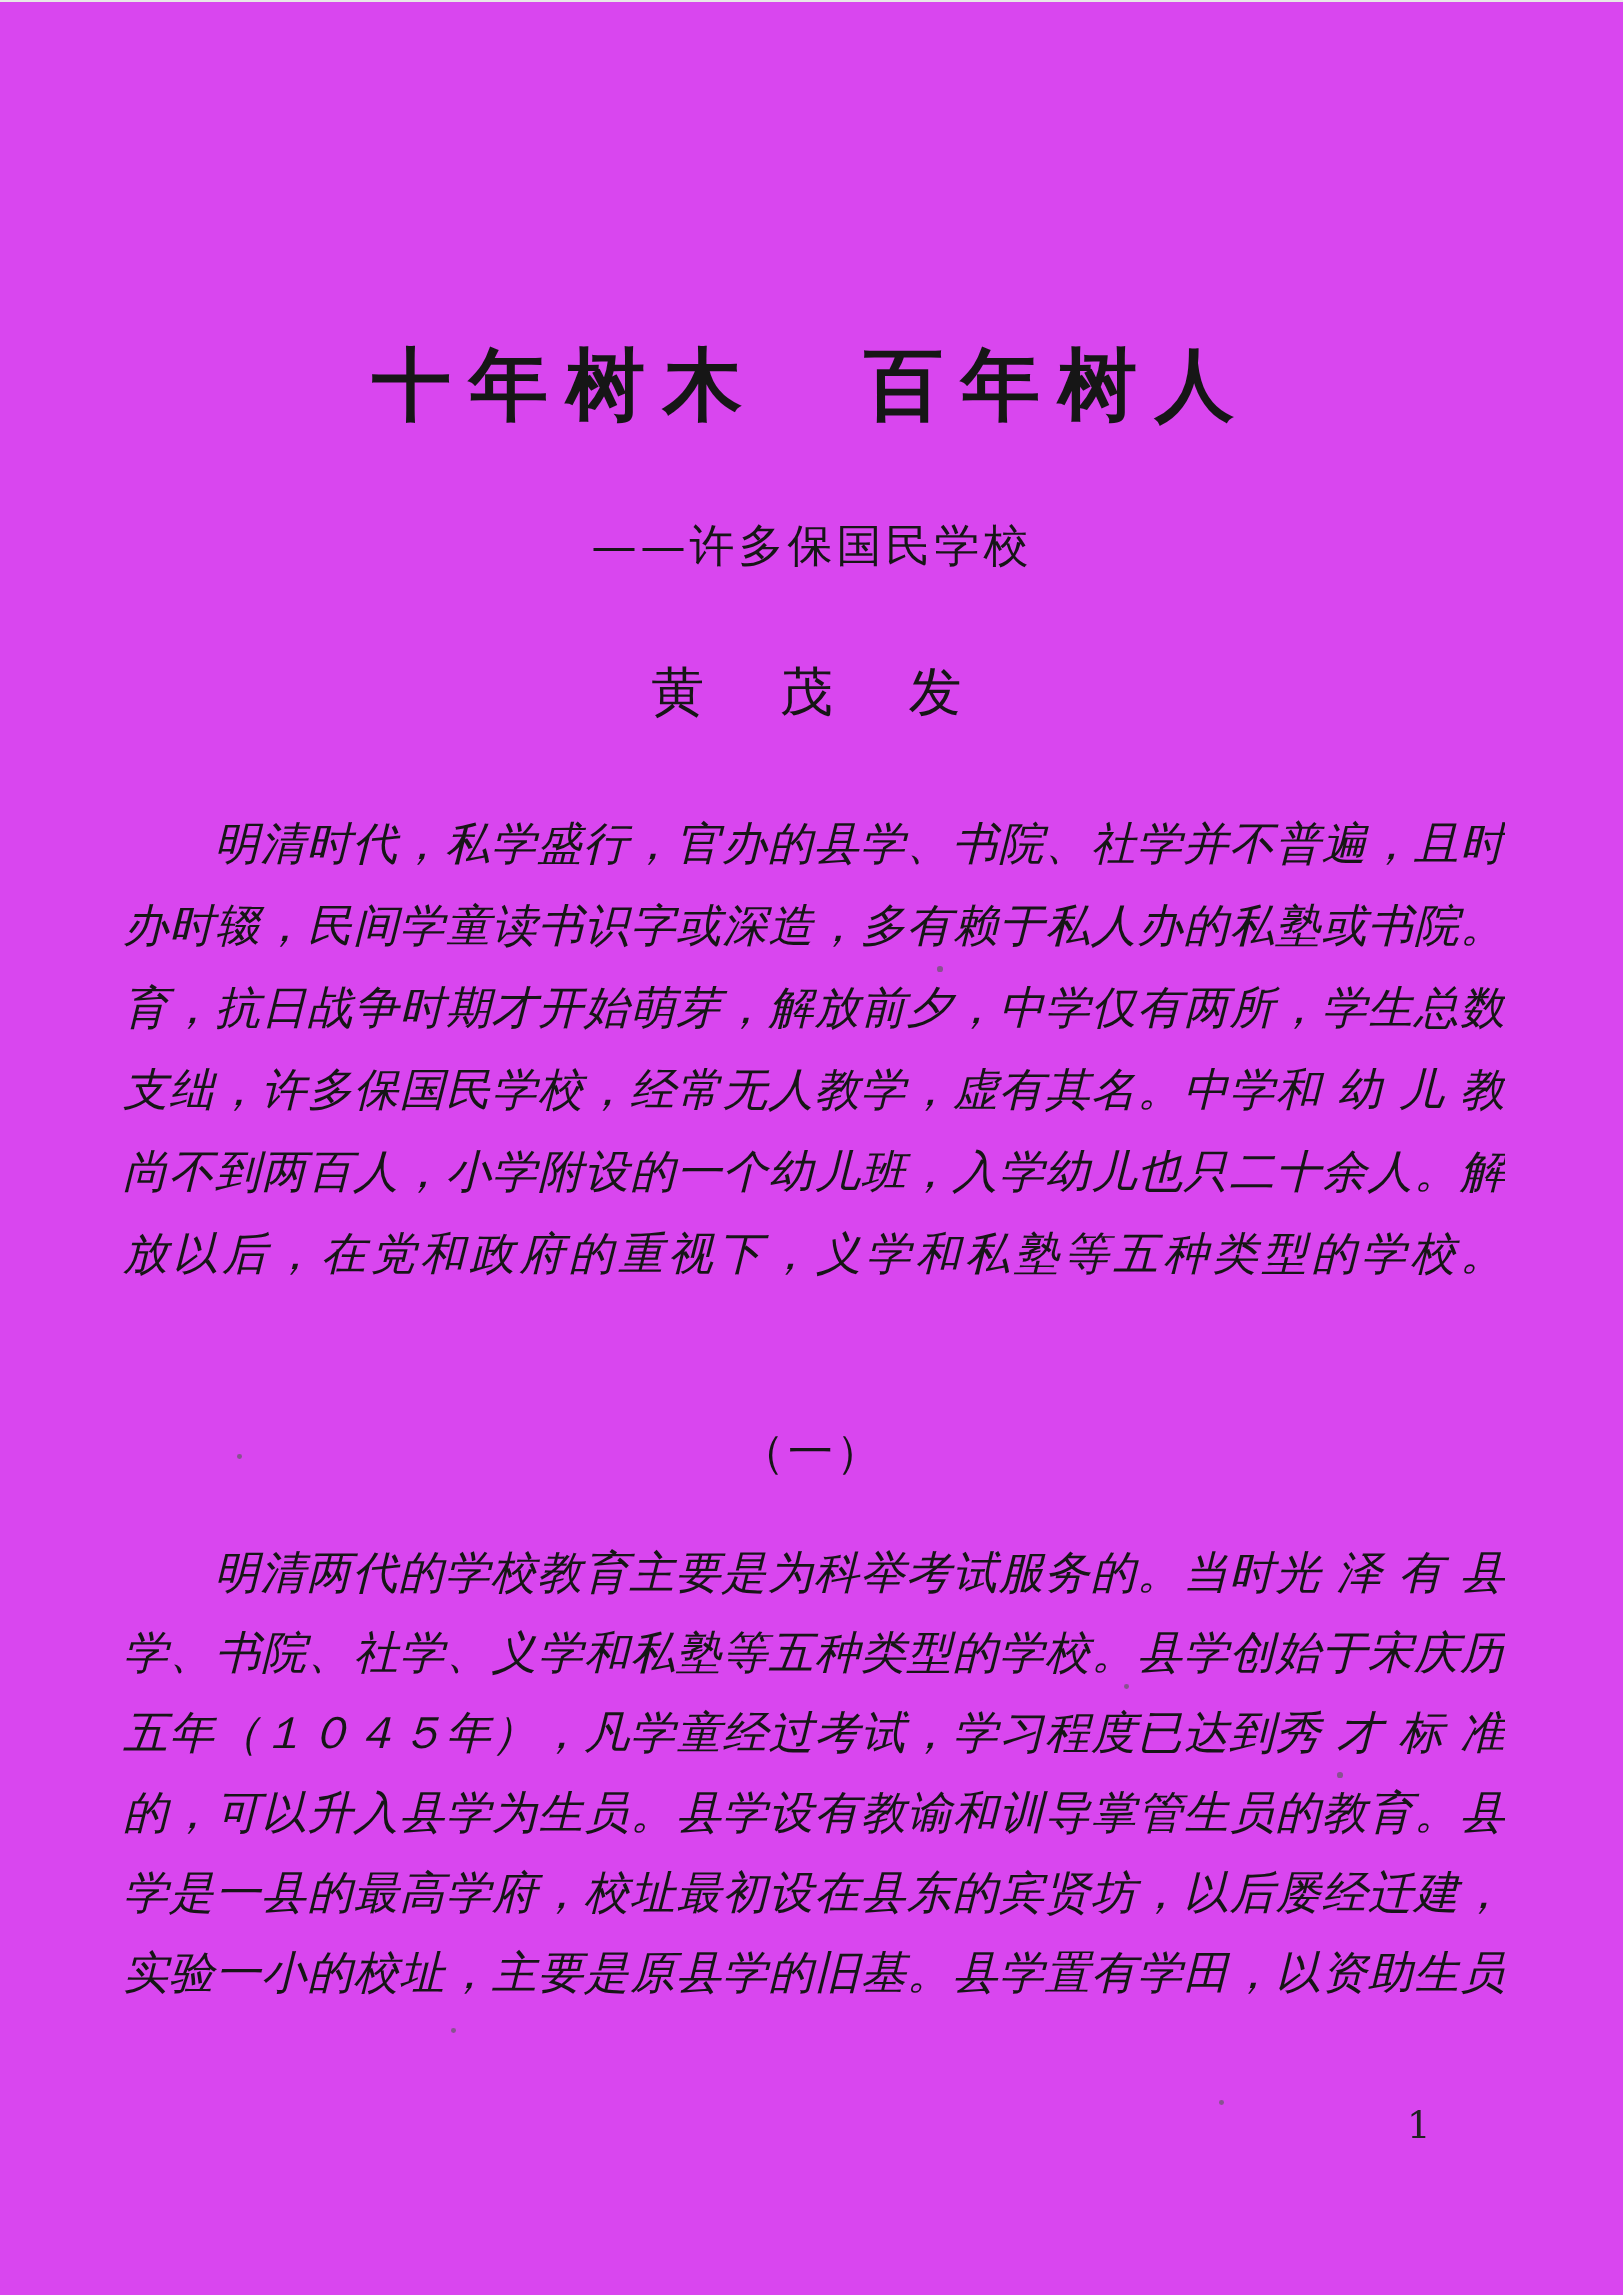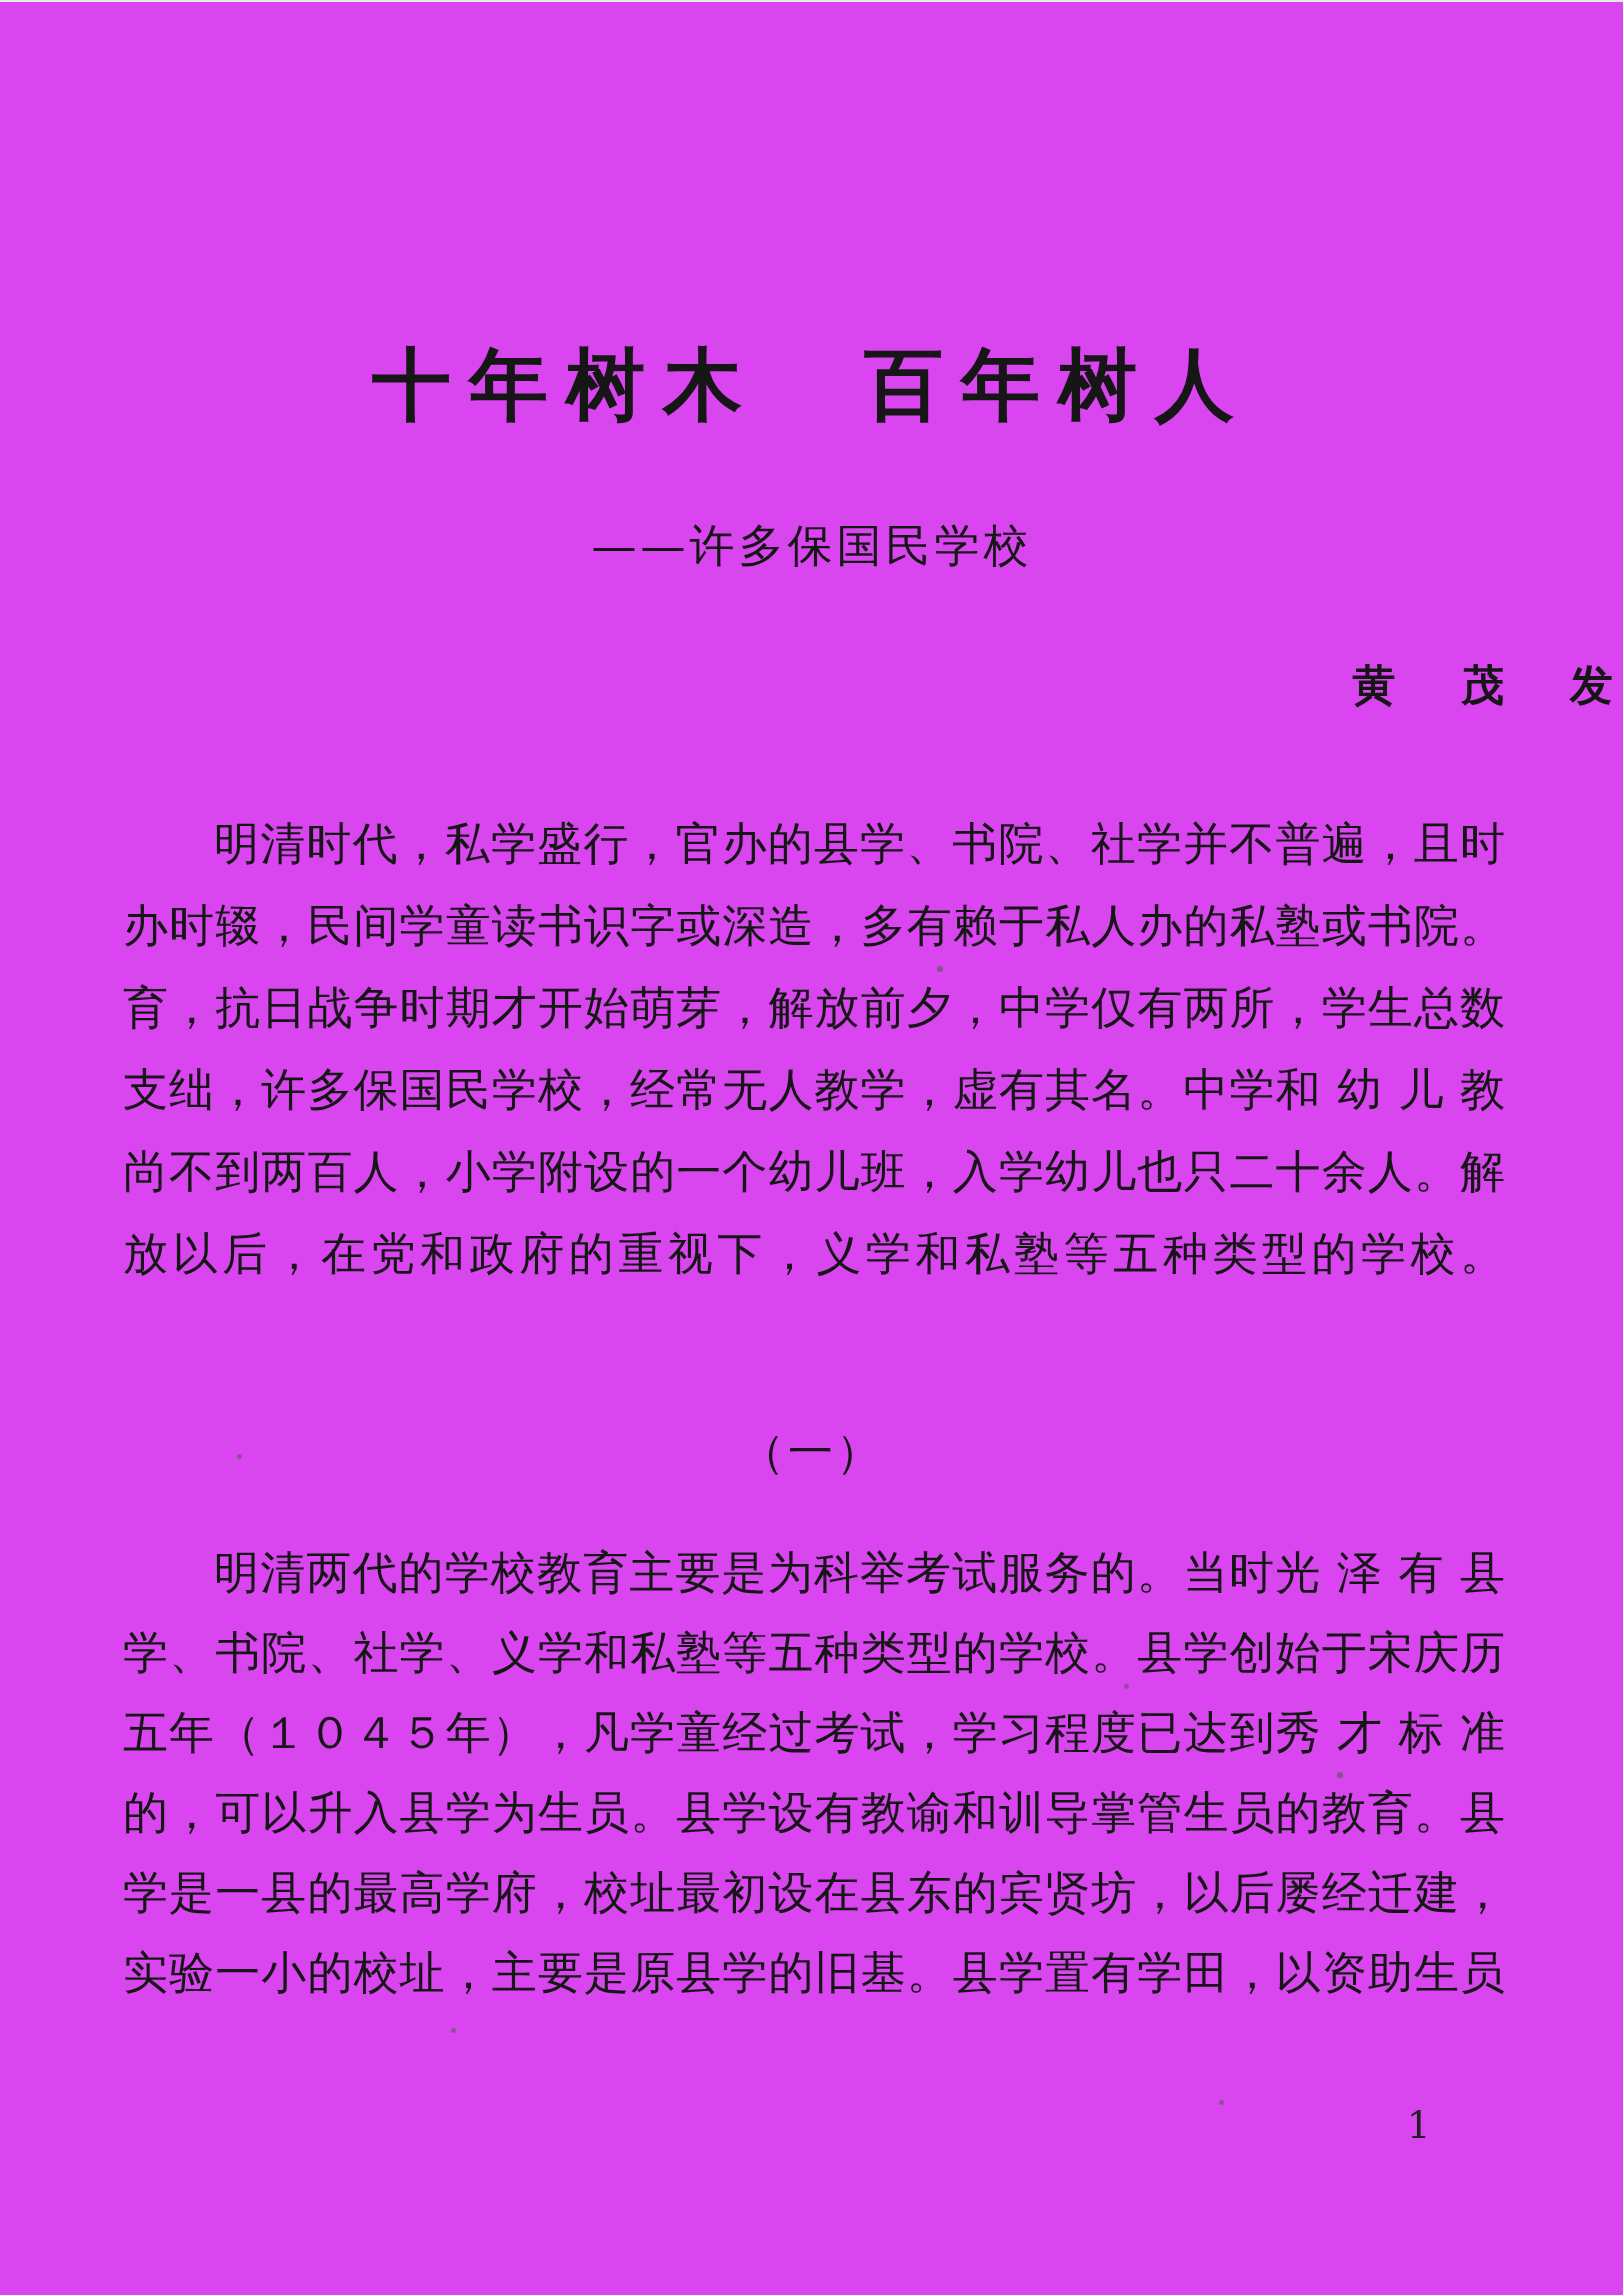--- a/index.html
+++ b/index.html
@@ -42,42 +42,43 @@
     text-align: center;
     font-size: 45px;
     letter-spacing: 4px;
     font-weight: 400;
   }
   .author {
     position: absolute;
     top: 655px;
     left: 0;
     width: 100%;
-    text-align: right;
-    font-size: 43px;
-    font-weight: 700;
+    text-align: center;
+    font-size: 53px;
+    font-weight: 400;
     letter-spacing: 11.3px;
   }
   
   .para {
     position: absolute;
     left: 123px;
     width: 1382px;
   }
   .para-1 { top: 801px; }
   .para-2 { top: 1531px; }
   .line {
     font-size: 45px;
     line-height: 82px;
     height: 82px;
     text-align: justify;
     text-align-last: justify;
     text-justify: inter-character;
     overflow: hidden;
     white-space: normal;
+    font-style: italic;
   }
   .para-2 .line {
     line-height: 80px;
     height: 80px;
   }
   .line.indent { text-indent: 91px; }
   .section-marker {
     position: absolute;
     top: 1420px;
     left: 0;

